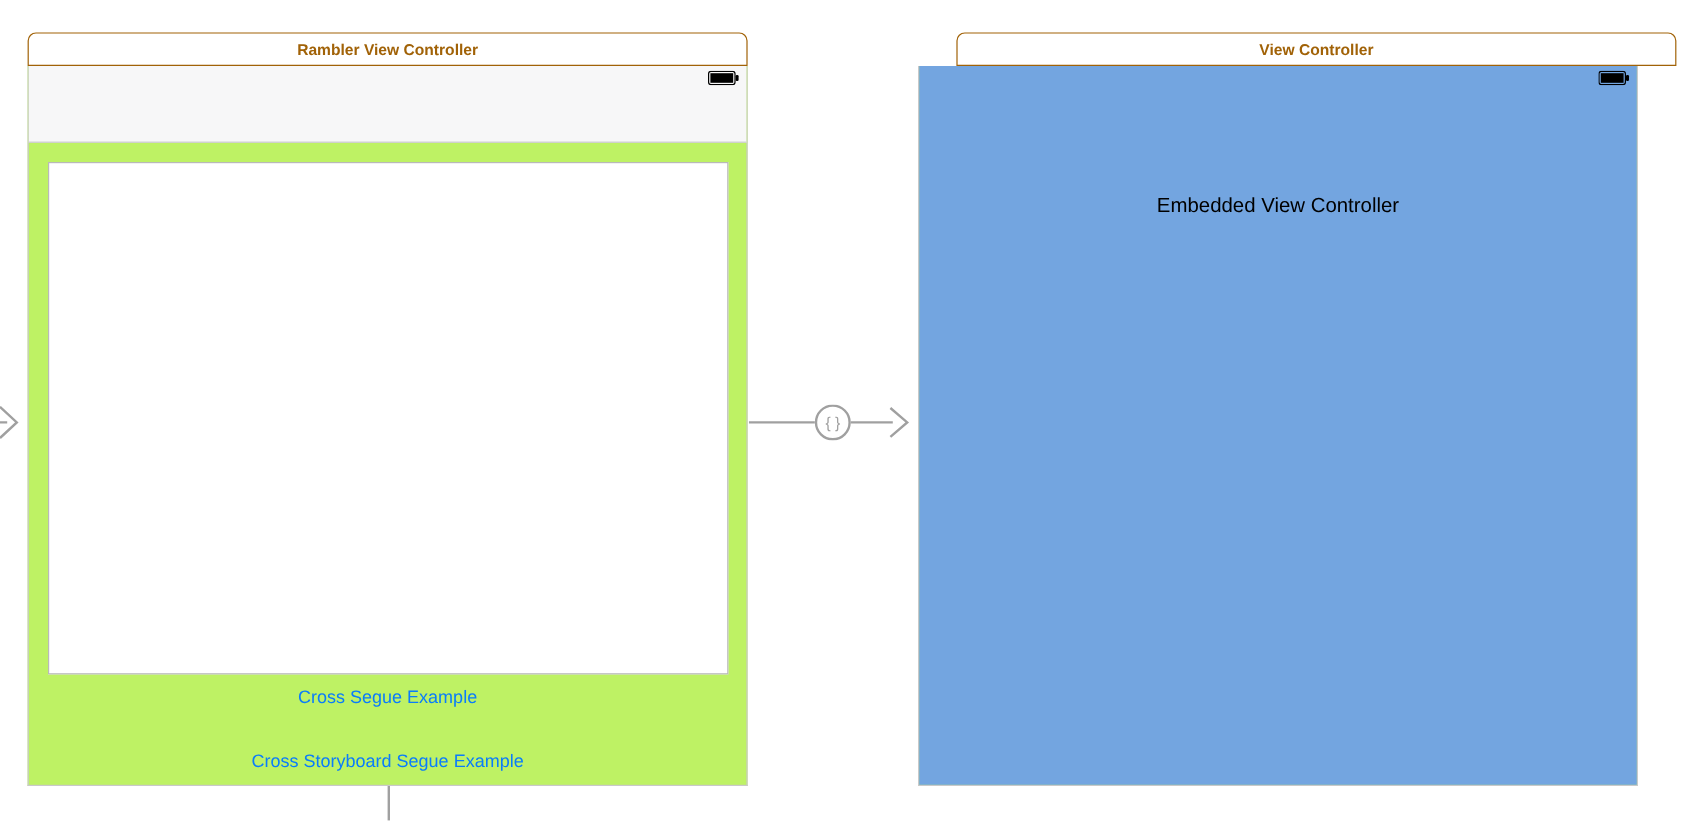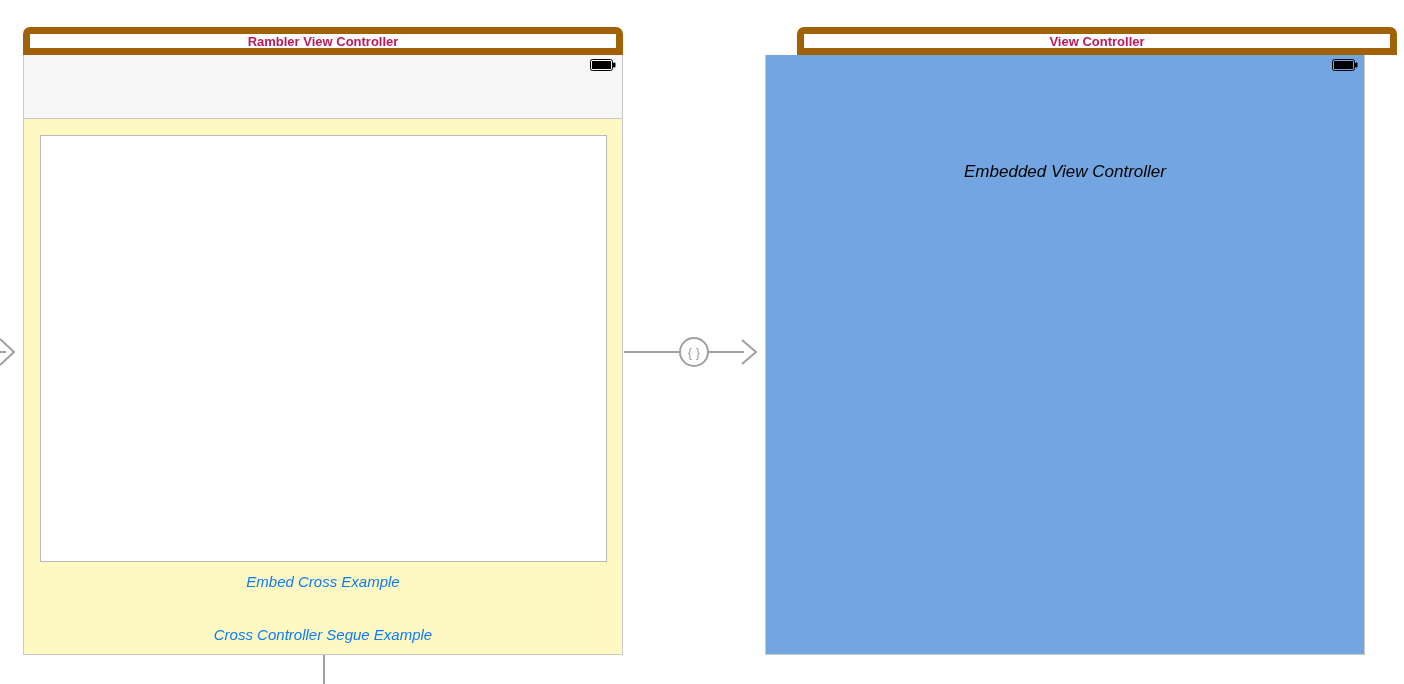--- a/index.html
+++ b/index.html
@@ -7,37 +7,36 @@
       margin: 0; padding: 0;
       width: 1404px; height: 684px;
       font-family: -apple-system, "Helvetica Neue", Helvetica, Arial, sans-serif;
       background: #ffffff;
       position: relative;
       overflow: hidden;
     }
     .scene-header {
       position: absolute;
       height: 28px;
-      border: 7px solid #a16207;
+      border: 1px solid #a16207;
       border-top-left-radius: 7px;
       border-top-right-radius: 7px;
       background: #ffffff;
       display: flex;
       align-items: center;
       justify-content: center;
       font-size: 13px;
       font-weight: 600;
-      color: #be185d;
+      color: #a16207;
     }
     .scene-body {
       position: absolute;
       border: 1px solid #c9c9c9;
       border-top: none;
-      background: #fef9c3;
-      font-style: italic;
+      background: #bef264;
     }
 
     
     #scene1-header { left: 23px; top: 27px; width: 600px; }
     #scene1-body   { left: 23px; top: 55px; width: 600px; height: 600px; }
 
     
     #scene2-header { left: 797px; top: 27px; width: 600px; }
     #scene2-body   { left: 765px; top: 55px; width: 600px; height: 600px; }
 
@@ -131,24 +130,24 @@
   <div id="scene1-navbar"></div>
   <div id="scene1-statusbar">
     <svg class="battery-icon" width="26" height="12" viewBox="0 0 26 12">
       <rect x="0.5" y="0.5" width="22" height="11" rx="2" ry="2" fill="none" stroke="#000"></rect>
       <rect x="2" y="2" width="19" height="8" fill="#000"></rect>
       <rect x="23" y="3.5" width="2.5" height="5" rx="1" fill="#000"></rect>
     </svg>
   </div>
   <div id="scene1-container"></div>
   <div id="scene1-link1" class="link-btn">
-    <span>Embed Cross Example</span>
+    <span>Cross Segue Example</span>
   </div>
   <div id="scene1-link2" class="link-btn">
-    <span>Cross Controller Segue Example</span>
+    <span>Cross Storyboard Segue Example</span>
   </div>
 </div>
 
 <svg id="segue-middle" viewBox="0 0 140 30">
   <line class="seg-line-color" x1="0" y1="15" x2="55" y2="15"></line>
   <circle class="seg-icon-circle" cx="70" cy="15" r="14"></circle>
   <text class="seg-icon-text" x="70" y="20" text-anchor="middle">{ }</text>
   <line class="seg-line-color" x1="85" y1="15" x2="120" y2="15"></line>
   <polyline class="seg-line-color" points="118,3 132,15 118,27"></polyline>
 </svg>

